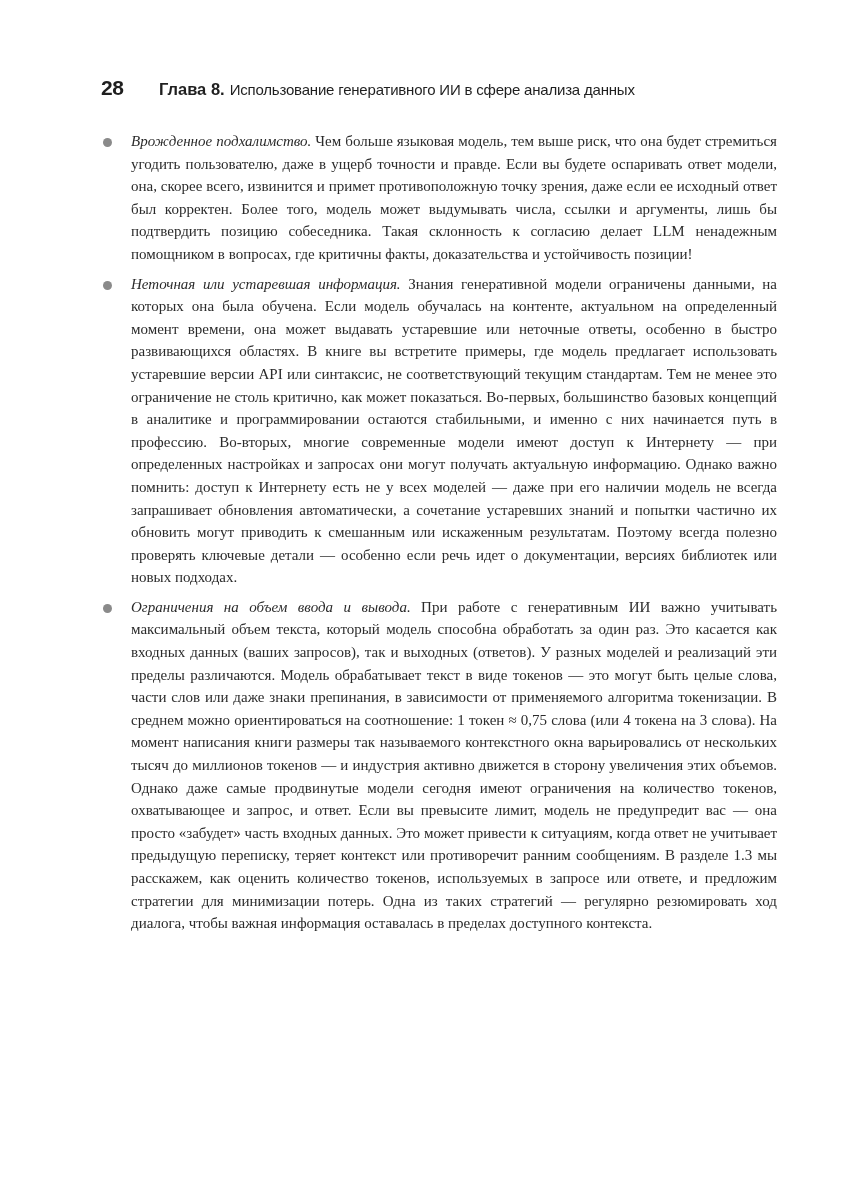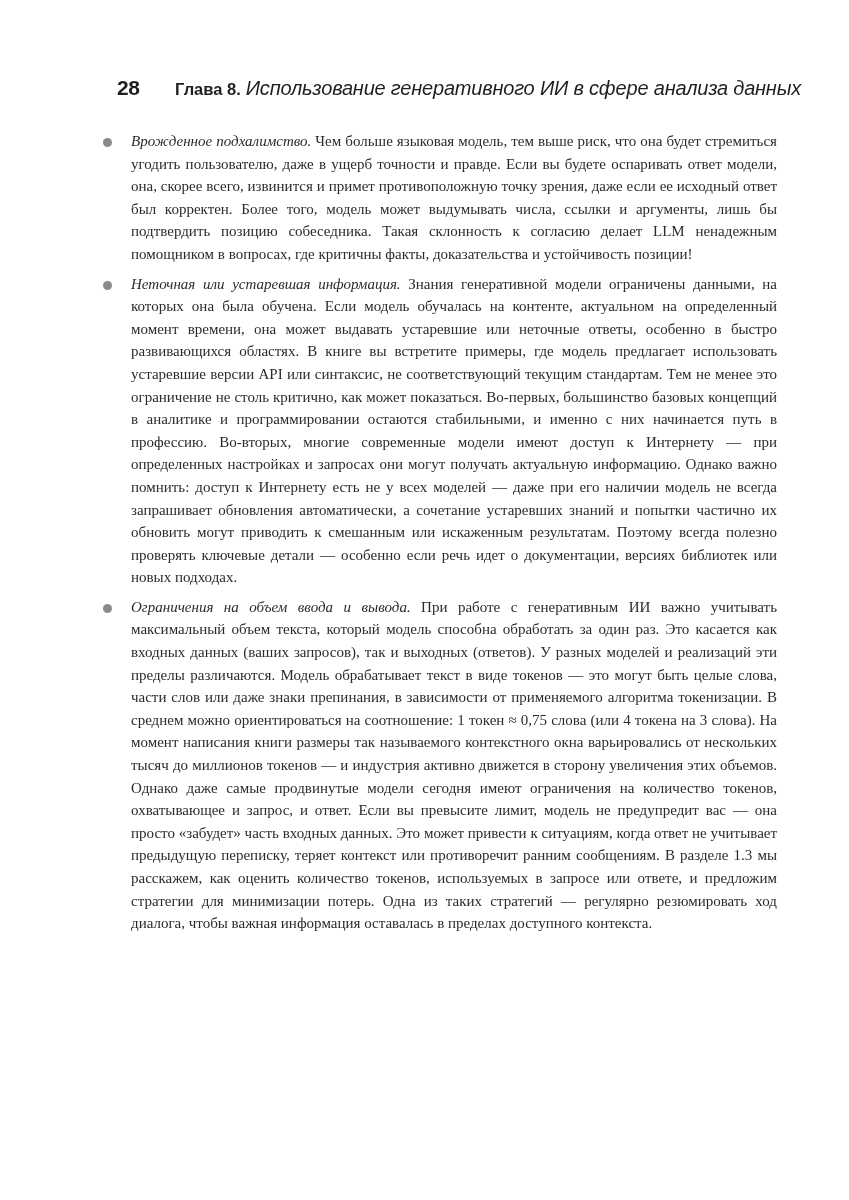--- a/index.html
+++ b/index.html
@@ -17,37 +17,35 @@
     .header {
       position: absolute;
       left: 101px;
       top: 76px;
       width: 700px;
       height: 30px;
       display: flex;
       align-items: baseline;
       font-family: "Liberation Sans", sans-serif;
       color: #1f1f1f;
-      justify-content: flex-end;
     }
     .page-number {
       font-weight: bold;
       font-size: 21px;
       letter-spacing: -0.5px;
       width: 58px;
     }
     .chapter-label {
       font-weight: bold;
       font-size: 16.5px;
       margin-right: 5px;
     }
     .chapter-title {
-      font-size: 20px;
+      font-size: 15px;
       letter-spacing: -0.2px;
-      font-style: italic;
     }
     .content {
       position: absolute;
       left: 101px;
       top: 130px;
       width: 676px;
       font-family: "Liberation Serif", serif;
       font-size: 15px;
       line-height: 22.6px;
       text-align: justify;

